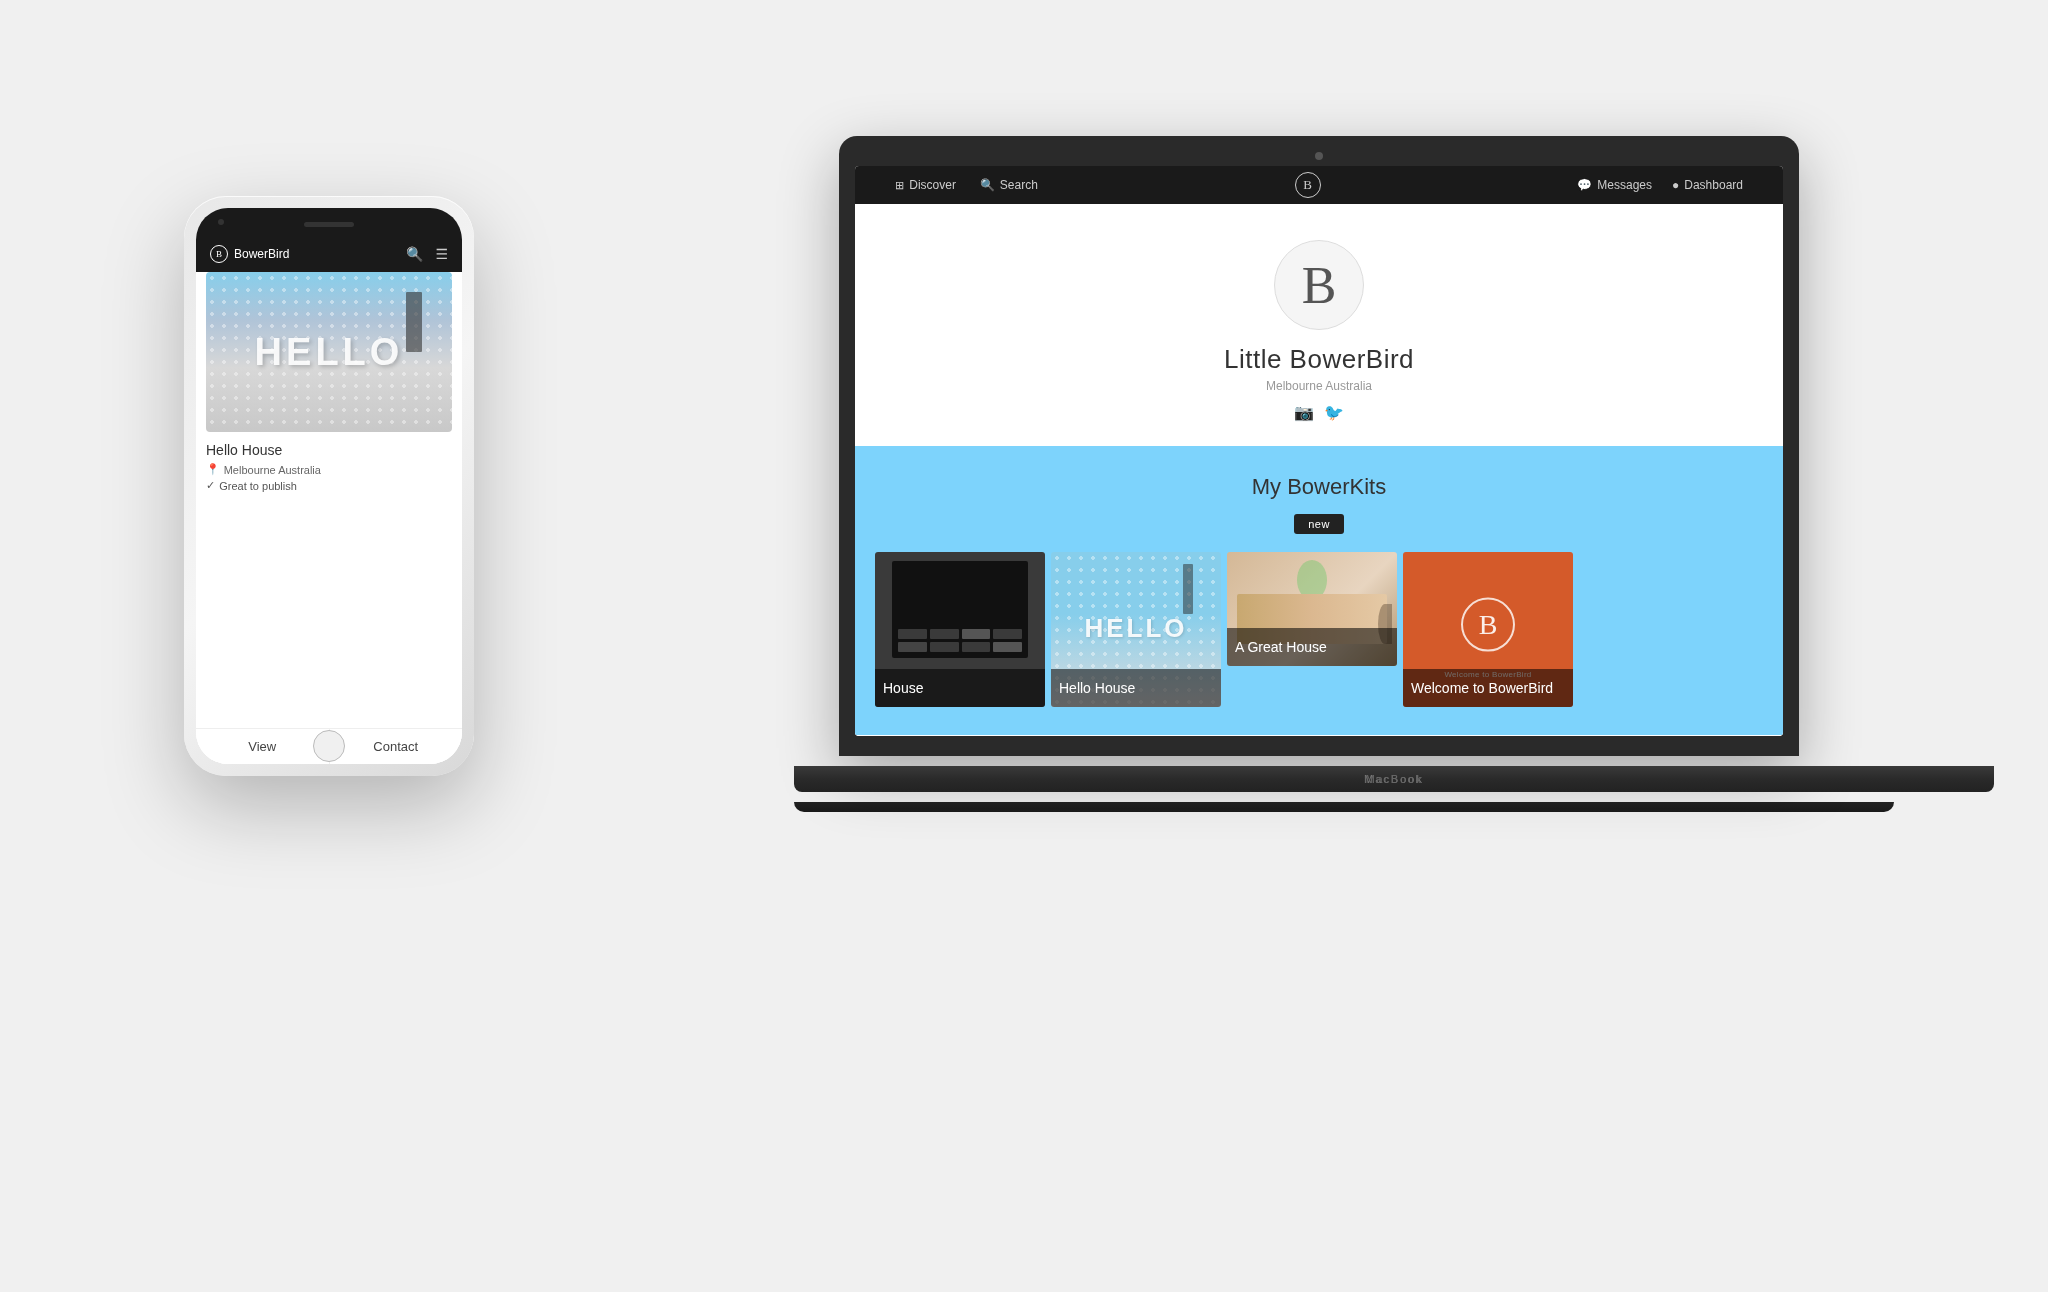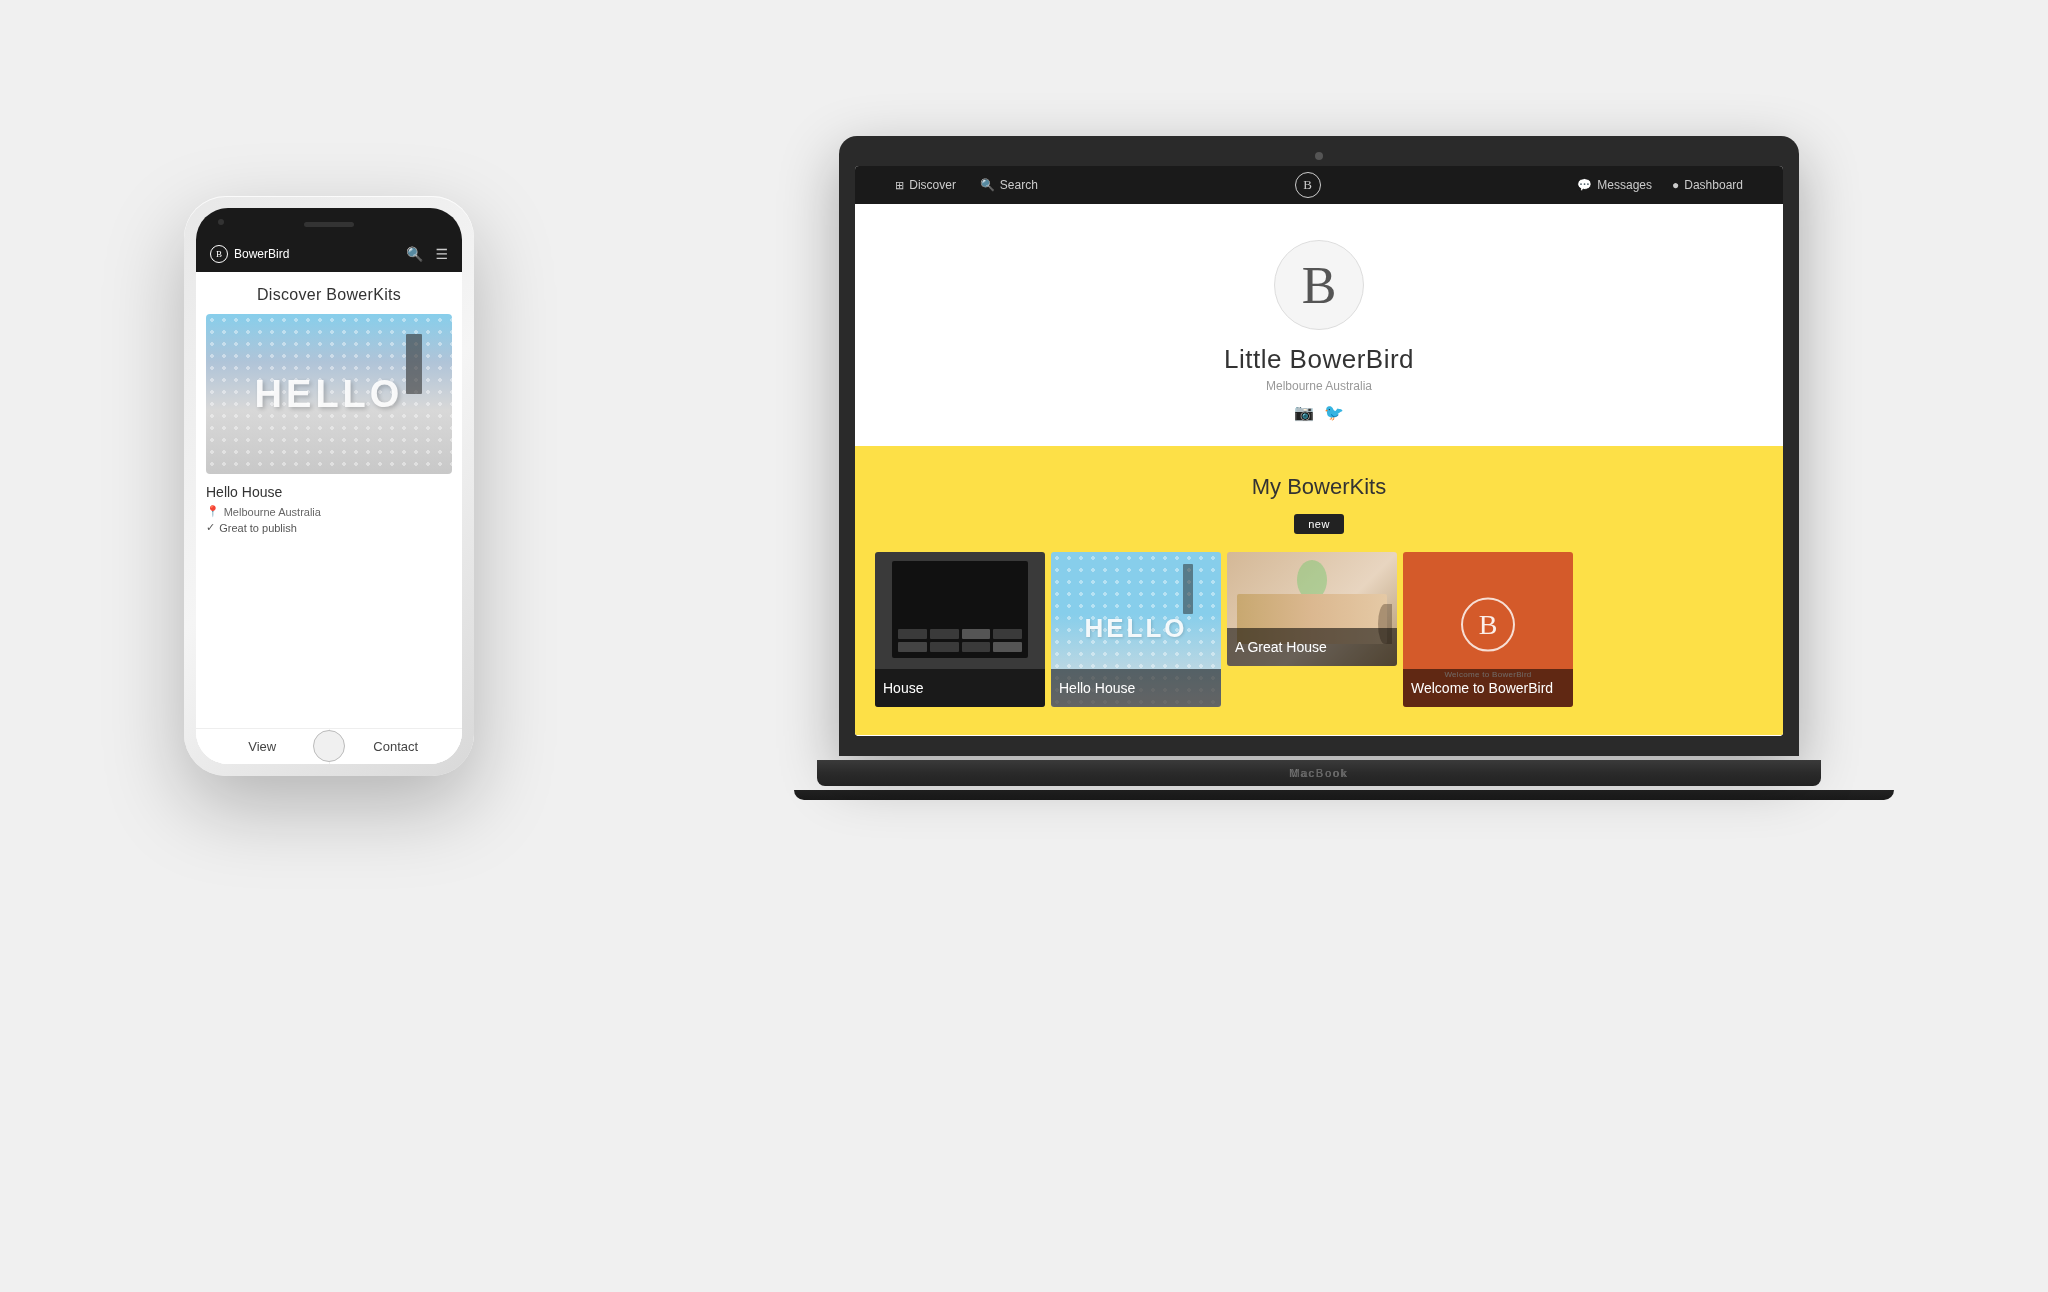--- a/index.html
+++ b/index.html
@@ -154,21 +154,21 @@
     }
 
     .profile-social {
       display: flex;
       gap: 10px;
       font-size: 16px;
       color: #333;
     }
 
     .bowerkits-section {
-      background: #fde047;
+      background: #7dd3fc;
       padding: 28px 20px;
       display: flex;
       flex-direction: column;
       align-items: center;
     }
 
     .bowerkits-title {
       font-size: 22px;
       font-weight: 300;
       color: #333;
@@ -216,25 +216,25 @@
     }
 
     
     .card-dark { background: #3a3a3a; }
     .card-sky { background: linear-gradient(180deg, #87ceeb 40%, #ddd 100%); }
     .card-interior { background: linear-gradient(135deg, #d4b896 0%, #e8d5c0 60%, #b0956e 100%); }
     .card-wood { background: linear-gradient(135deg, #c8a97a 0%, #e2c9a0 50%, #b08050 100%); }
     .card-orange { background: #d4522a; }
 
     .laptop-base {
-      width: 1004px;
+      width: 1200px;
       height: 26px;
       background: linear-gradient(180deg, #3a3a3a 0%, #2a2a2a 50%, #222 100%);
       border-radius: 0 0 8px 8px;
-      margin: 4px auto;
+      margin: 10px auto;
       position: relative;
     }
 
     .laptop-base::after {
       content: 'MacBook';
       position: absolute;
       top: 50%;
       left: 50%;
       transform: translate(-50%, -50%);
       color: #666;
@@ -593,21 +593,20 @@
             </div>
             <span>BowerBird</span>
           </div>
           <div class="phone-nav-icons">
             <span style="color:#ccc;cursor:pointer;">🔍</span>
             <span style="color:#ccc;cursor:pointer;">☰</span>
           </div>
         </div>
 
         <div class="phone-content">
-          <div class="phone-discover-title">Discover BowerKits</div>
 
           <div class="phone-hero-img">
             <div class="hello-dots-bg"></div>
             <div class="hello-text-big">HELLO</div>
             <div class="hello-window-line"></div>
           </div>
 
           <div class="phone-card-info">
             <div class="phone-card-title">Hello House</div>
             <div class="phone-card-location">

